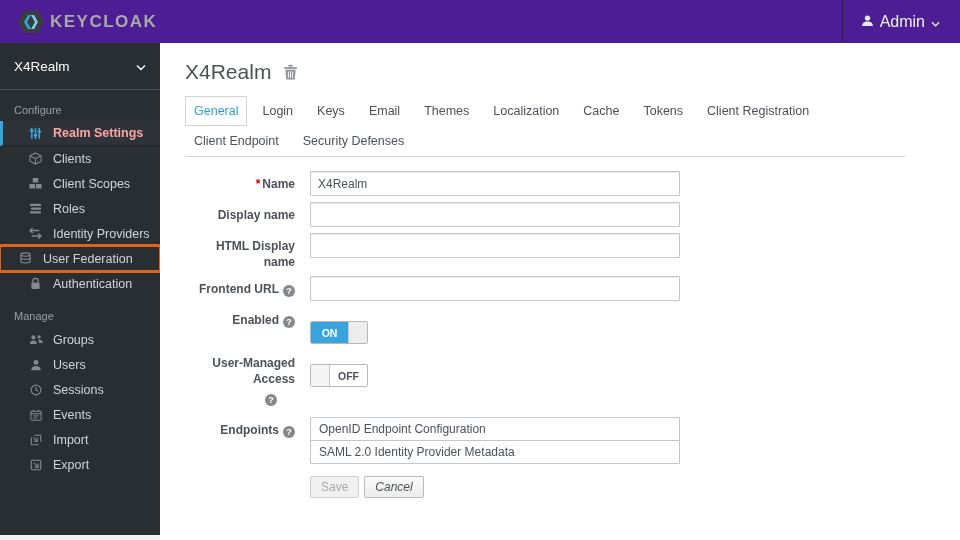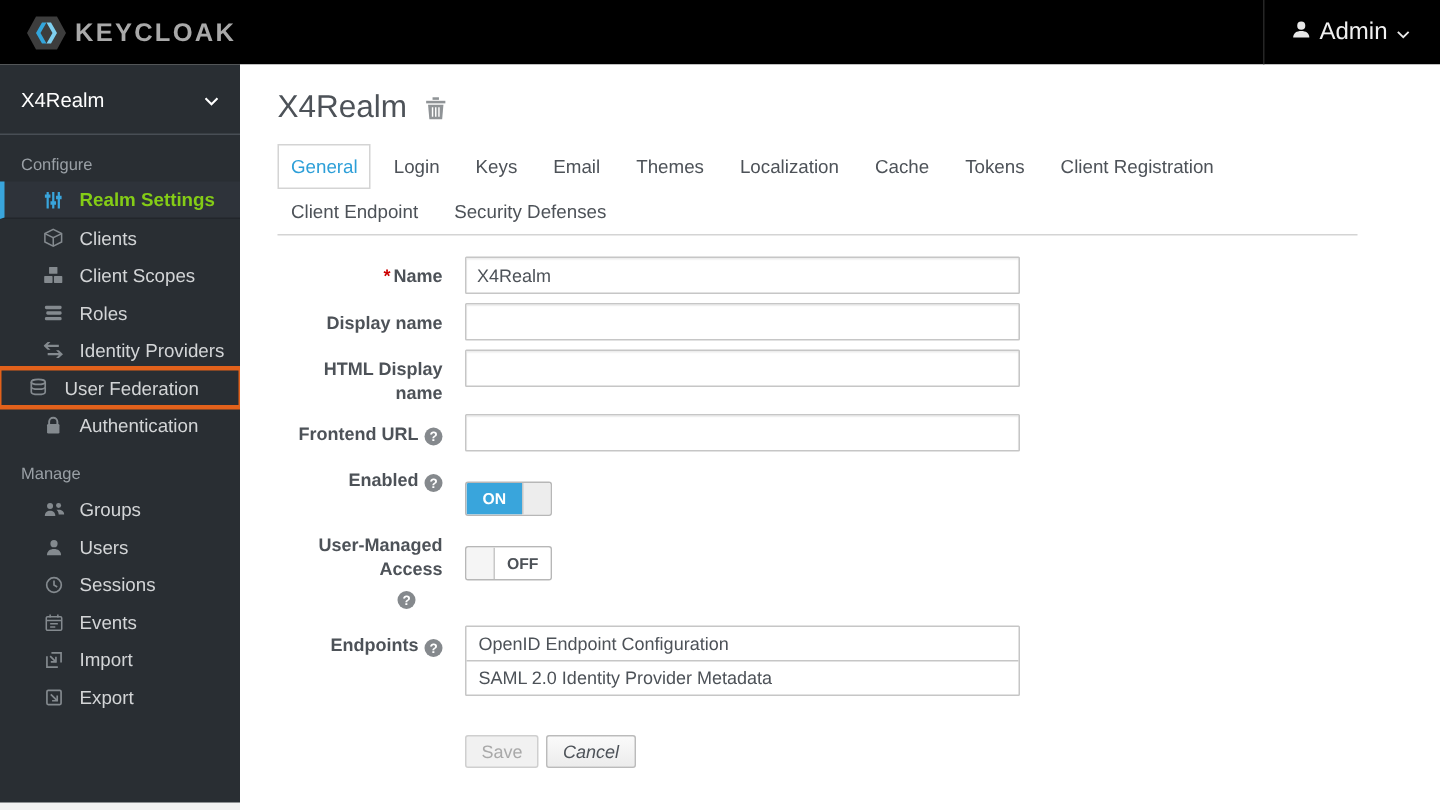--- a/index.html
+++ b/index.html
@@ -1,34 +1,34 @@
 <!DOCTYPE html>
 <html><head>
 <meta charset="utf-8">
 <style>
   * { margin:0; padding:0; box-sizing:border-box; }
   html,body { width:960px; height:540px; }
   body { font-family:"Liberation Sans", sans-serif; background:#fff; overflow:hidden; }
   #app { position:relative; width:960px; height:540px; background:#fff; }
 
   
-  .topbar { position:absolute; top:0; left:0; width:960px; height:43px; background:#000000; display:flex; align-items:center; justify-content:space-between; }
+  .topbar { position:absolute; top:0; left:0; width:960px; height:43px; background:#4c1d95; display:flex; align-items:center; justify-content:space-between; }
   .brand { display:flex; align-items:center; gap:6px; padding-left:18px; }
   .brand-text { color:#a9a9a9; font-size:17px; font-weight:bold; letter-spacing:1.5px; }
   .hexwrap { position:relative; width:26px; height:24px; display:flex; align-items:center; justify-content:center; }
   .useritem { display:flex; align-items:center; gap:6px; height:56px; padding:0 20px 0 18px; border-left:1px solid #262626; color:#f0f0f0; font-size:16px; cursor:pointer;justify-content:flex-end; }
 
   
   .sidebar { position:absolute; top:43px; left:0; width:160px; height:493px; background:#292e33; }
   .sidebar-bottomstrip { position:absolute; left:0; bottom:0; width:160px; height:5px; background:#f2f2f2; }
   .realm-selector { height:47px; display:flex; align-items:center; justify-content:space-between; padding:0 14px; color:#fff; font-size:13.5px; border-bottom:1px solid #484e55; cursor:pointer; }
   .section-label { padding:14px 5px 5px 14px; color:#9aa0a6; font-size:11px; }
   .nav-item { position:relative; height:25px; display:flex; align-items:center; gap:10px; padding-left:28px; color:#d3d5d7; font-size:12.5px; cursor:pointer; }
   .nav-item .nicon { width:15px; display:flex; justify-content:center; color:#848a8f; }
-  .nav-item.active { background:#2e333a; border-left:3px solid #39a5dc; padding-left:25px; color:#84cc16; font-weight:bold; border-bottom:1px solid #22262b; }
+  .nav-item.active { background:#2e333a; border-left:3px solid #39a5dc; padding-left:25px; color:#fca5a5; font-weight:bold; border-bottom:1px solid #22262b; }
   .nav-item.active .nicon { color:#39a5dc; }
   .nav-item.highlighted { outline:3px solid #e2611b; outline-offset:-1px;padding-left:18px; }
 
   
   .main { position:absolute; top:43px; left:160px; width:800px; height:497px; background:#fff; padding:17px 25px 0 25px; }
   .title-row { display:flex; align-items:center; gap:12px; }
   .page-title { font-size:21px; color:#4d5258; }
   .trash-btn { cursor:pointer; display:flex; align-items:center; }
 
   .tabs { margin-top:12px; width:720px; display:flex; flex-wrap:wrap; border-bottom:1px solid #d4d4d4; }
@@ -47,21 +47,21 @@
   .toggle { display:inline-flex; width:58px; height:23px; border:1px solid #b7b7b7; border-radius:2px; overflow:hidden; cursor:pointer; margin-top:14px; }
   .tog-on-label { width:37px; background:#39a5dc; color:#fff; font-size:10.5px; font-weight:bold; display:flex; align-items:center; justify-content:center; }
   .tog-knob { flex:1; background:#ededed; border-left:1px solid #c8c8c8; }
   .tog-knob-off { width:19px; background:#f5f5f5; border-right:1px solid #c8c8c8; }
   .tog-off-label { flex:1; background:#fff; color:#4d5258; font-size:10.5px; font-weight:bold; display:flex; align-items:center; justify-content:center; }
 
   .endpoints { width:370px; border:1px solid #c6c6c6; border-radius:1px; }
   .endpoint-link { display:block; padding:4px 8px; font-size:12px; color:#4d5258; cursor:pointer; }
   .endpoint-link + .endpoint-link { border-top:1px solid #c6c6c6; }
 
-  .btn-row { margin-top:26px; margin-left:125px; display:flex; gap:5px; }
+  .btn-row { margin-top:12px; margin-left:125px; display:flex; gap:5px; }
   .btn { font-size:12px; padding:3px 10px; border:1px solid #cfcfcf; border-radius:2px; cursor:pointer; font-family:"Liberation Sans",sans-serif; }
   .btn-save { background:#f1f1f1; color:#a9a9a9; }
   .btn-cancel { background:linear-gradient(#fafafa,#ececec); border-color:#bbb; color:#4d5258;font-style:italic; }
 </style>
 </head>
 <body>
 
 <div id="app">
 
   <div class="topbar">

